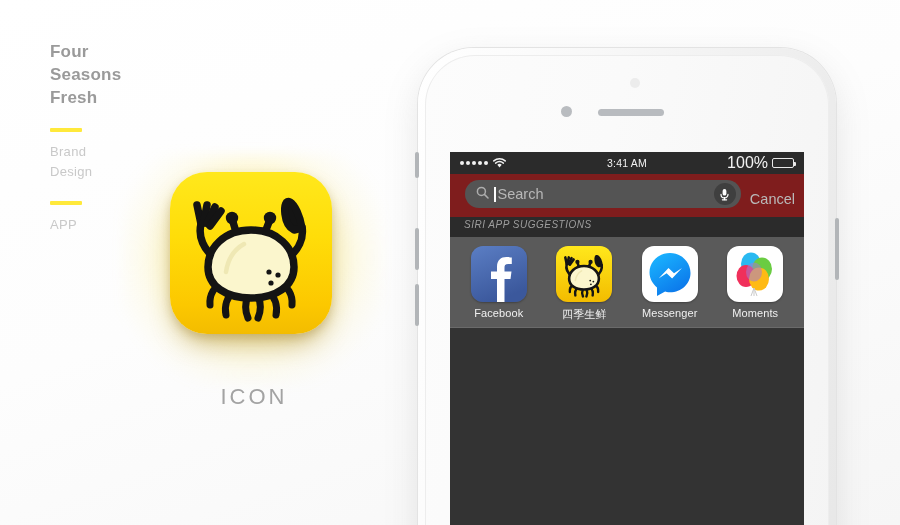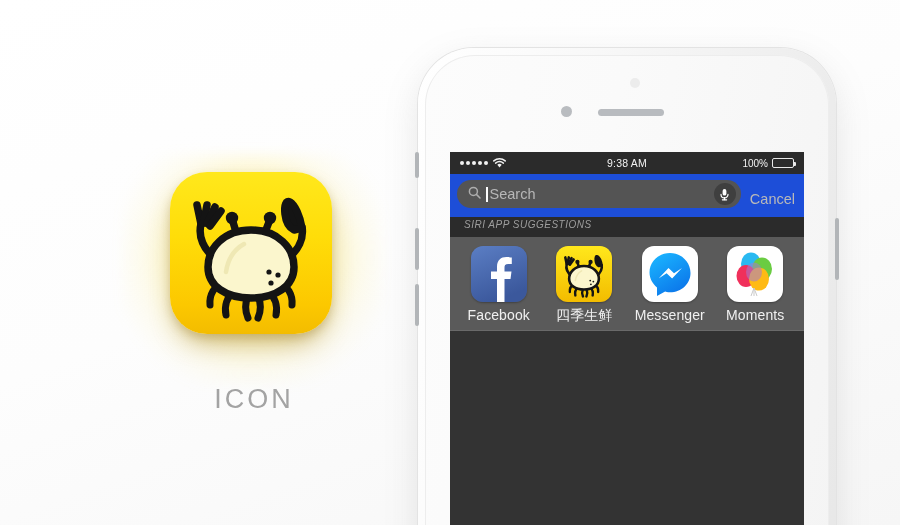--- a/index.html
+++ b/index.html
@@ -52,21 +52,21 @@
     border-radius: 37px;
     background: linear-gradient(180deg,#ffe81c 0%,#ffdd09 40%,#fcc800 82%,#f3bc00 100%);
     box-shadow: 0 14px 26px -6px rgba(148,108,0,.45),
                 0 4px 10px rgba(120,90,0,.20);
     overflow: hidden;
   }
   #app-icon-large svg { display: block; width: 100%; height: 100%; }
   #icon-caption {
     position: absolute; left: -16px; top: 212px; width: 200px;
     text-align: center;
-    font-size: 27px; color: #a3a3a3; letter-spacing: 3px;
+    font-size: 22px; color: #a3a3a3; letter-spacing: 3px;
   }
 
   
   #phone {
     position: absolute; left: 418px; top: 48px;
     width: 418px; height: 560px;
     border-radius: 56px 56px 0 0;
     background: linear-gradient(100deg,#ffffff 0%,#fbfbfb 22%,#f2f2f2 60%,#e7e7e7 100%);
     box-shadow: 0 0 0 1px #e3e3e3, 0 12px 34px rgba(120,120,120,.18);
   }
@@ -114,34 +114,34 @@
   #signal-dots i { width: 4px; height: 4px; border-radius: 50%; background: #f2f2f2; display: block; }
   #wifi-icon { margin-left: 5px; display: flex; align-items: flex-end; }
   #status-time {
     position: absolute; left: 0; right: 0; text-align: center;
     font-size: 10.5px; letter-spacing: .2px; pointer-events: none;
   }
   #status-right {
     margin-left: auto; display: flex; align-items: center; gap: 4px;
     position: relative; z-index: 2;
   }
-  #battery-percent { font-size: 10px; }
+  #battery-percent { font-size: 16px; }
   #battery-icon {
     width: 22px; height: 10px; border: 1px solid #e9e9e9; border-radius: 2px;
     position: relative; padding: 1px;
   }
   #battery-icon::after {
     content: ""; position: absolute; right: -3px; top: 3px;
     width: 2px; height: 4px; background: #e9e9e9; border-radius: 0 1px 1px 0;
   }
   #battery-fill { width: 100%; height: 100%; background: #f2f2f2; border-radius: 1px; }
 
   
   #search-row {
-    background: #1d4ed8; padding: 6px 9px 9px 7px;
+    background: #7f1d1d; padding: 6px 9px 9px 15px;
     display: flex; align-items: center; gap: 9px;
   }
   #search-field {
     flex: 1; height: 28px; border-radius: 14px; background: #545454;
     display: flex; align-items: center; padding: 0 5px 0 11px; position: relative;
   }
   #search-icon { flex: none; margin-right: 5px; }
   #search-caret {
     width: 1.5px; height: 15px; background: #fdfdfd; margin-right: 2px; flex: none;
   }
@@ -163,30 +163,40 @@
     border-bottom: 1px solid #6a6a6a;
   }
   .app-cell { width: 72px; text-align: center; }
   .app-tile {
     width: 56px; height: 56px; margin: 0 auto 5px auto;
     border-radius: 12px; overflow: hidden;
     box-shadow: 0 1px 2px rgba(0,0,0,.28);
   }
   .app-tile svg { display: block; width: 100%; height: 100%; }
   .app-label {
-    font-size: 14px; color: #f0f0f0; letter-spacing: .1px;
+    font-size: 11px; color: #f0f0f0; letter-spacing: .1px;
     white-space: nowrap; overflow: hidden; text-overflow: ellipsis;
   }
   #app-body { background: #333333; height: 300px; }
 </style>
 </head>
 <body>
 
 <div id="stage">
 
+  <div id="brand-panel">
+    <div id="brand-title">Four
+Seasons
+Fresh</div>
+    <div class="rule-yellow" id="rule-1"></div>
+    <div class="brand-sub">Brand
+Design</div>
+    <div class="rule-yellow" id="rule-2"></div>
+    <div class="brand-sub">APP</div>
+  </div>
 
   <div id="icon-showcase">
     <div id="icon-glow"></div>
     <div id="app-icon-large">
       <svg viewBox="0 0 162 162" aria-hidden="true">
         <g fill="none" stroke="#141414" stroke-width="7.5" stroke-linecap="round" stroke-linejoin="round">
 
           <path d="M47 88 C33 78 28 64 31 52"></path>
           <path d="M31 52 L27 33"></path>
           <path d="M33.5 51 L37 33"></path>
@@ -242,21 +252,21 @@
             <i></i>
             <i></i>
         </div>
         <div id="wifi-icon">
           <svg width="13" height="10" viewBox="0 0 13 10">
             <path d="M6.5 9.4 L4.3 6.7 A3.6 3.6 0 0 1 8.7 6.7 Z" fill="#f2f2f2"></path>
             <path d="M2.6 5.1 A6.2 6.2 0 0 1 10.4 5.1" fill="none" stroke="#f2f2f2" stroke-width="1.5" stroke-linecap="round"></path>
             <path d="M0.8 2.9 A9 9 0 0 1 12.2 2.9" fill="none" stroke="#f2f2f2" stroke-width="1.5" stroke-linecap="round"></path>
           </svg>
         </div>
-        <div id="status-time">9:38 AM</div>
+        <div id="status-time">3:41 AM</div>
         <div id="status-right">
           <span id="battery-percent">100%</span>
           <span id="battery-icon">
             <span id="battery-fill"></span>
           </span>
         </div>
       </div>
 
       <div id="search-row">
         <div id="search-field">

